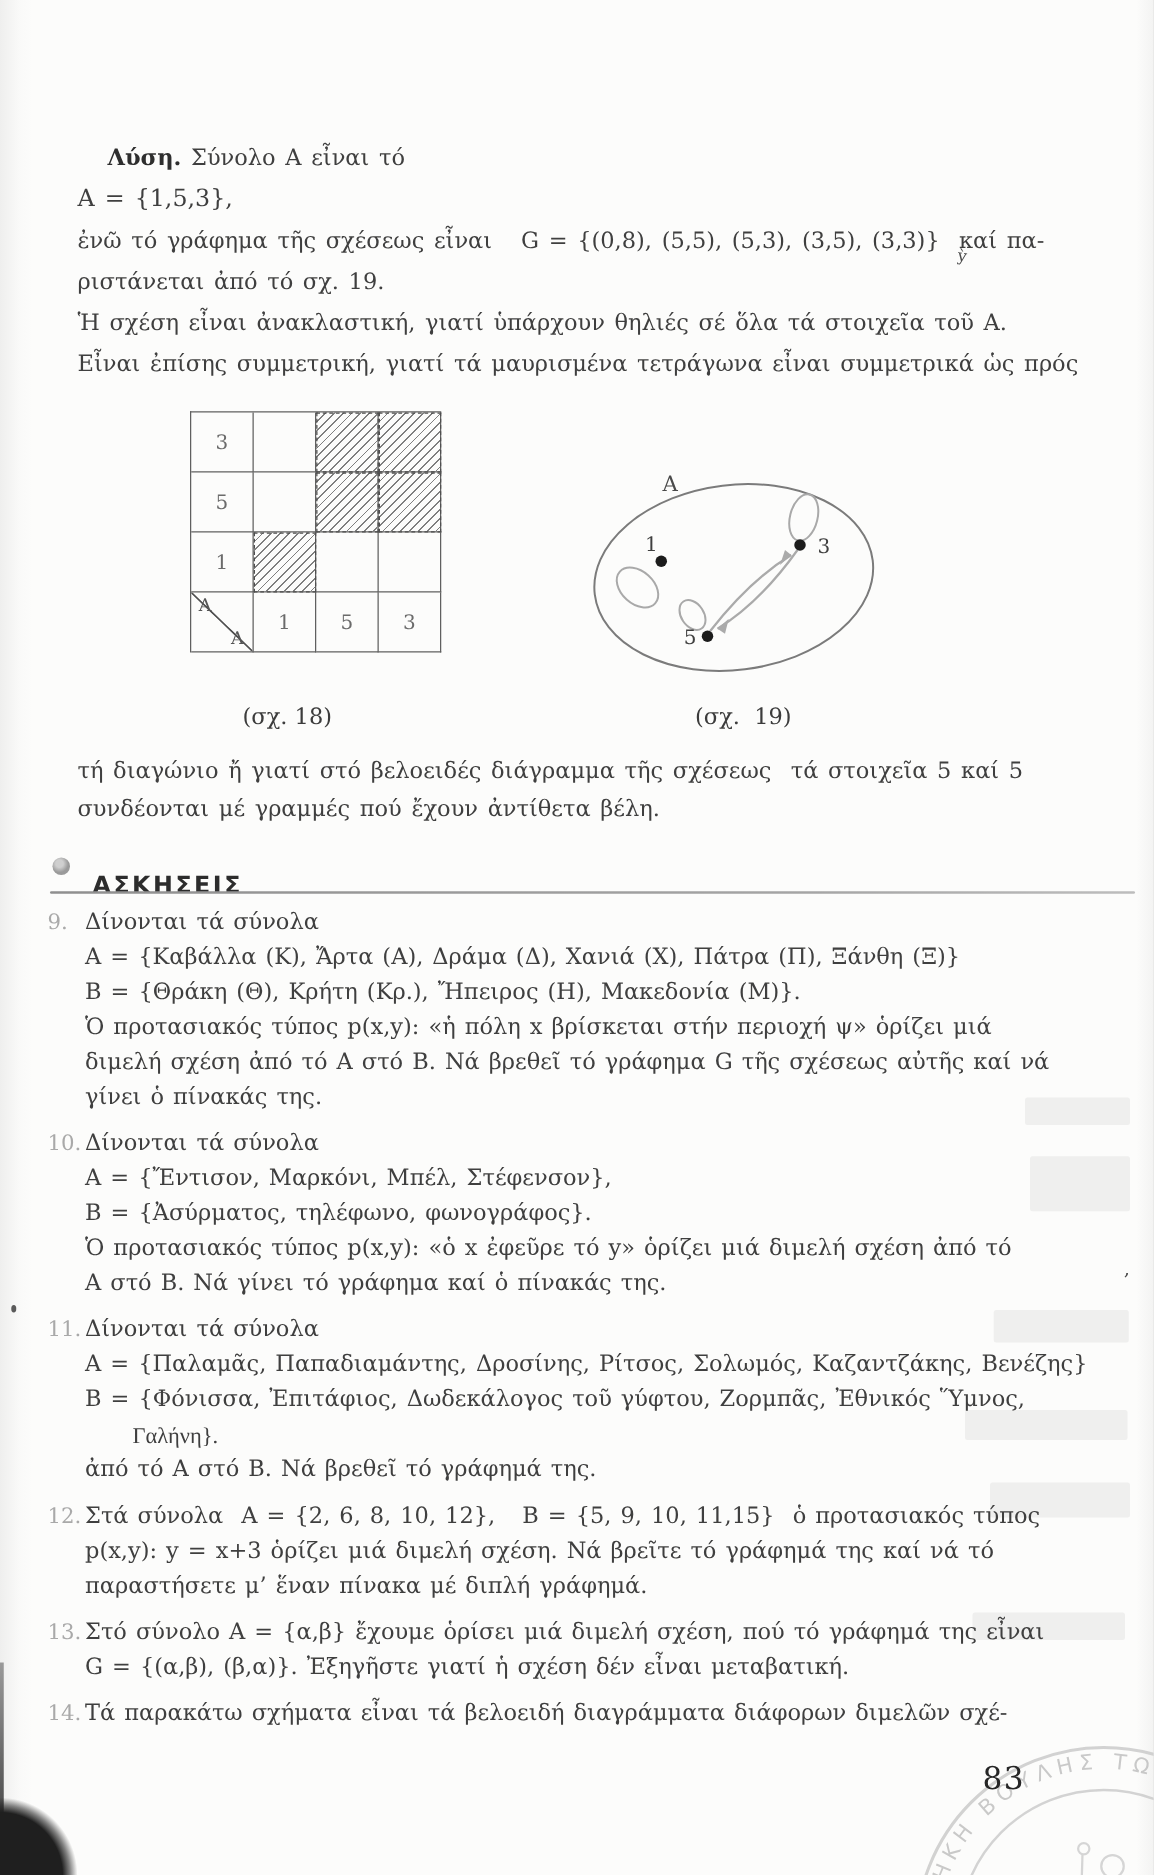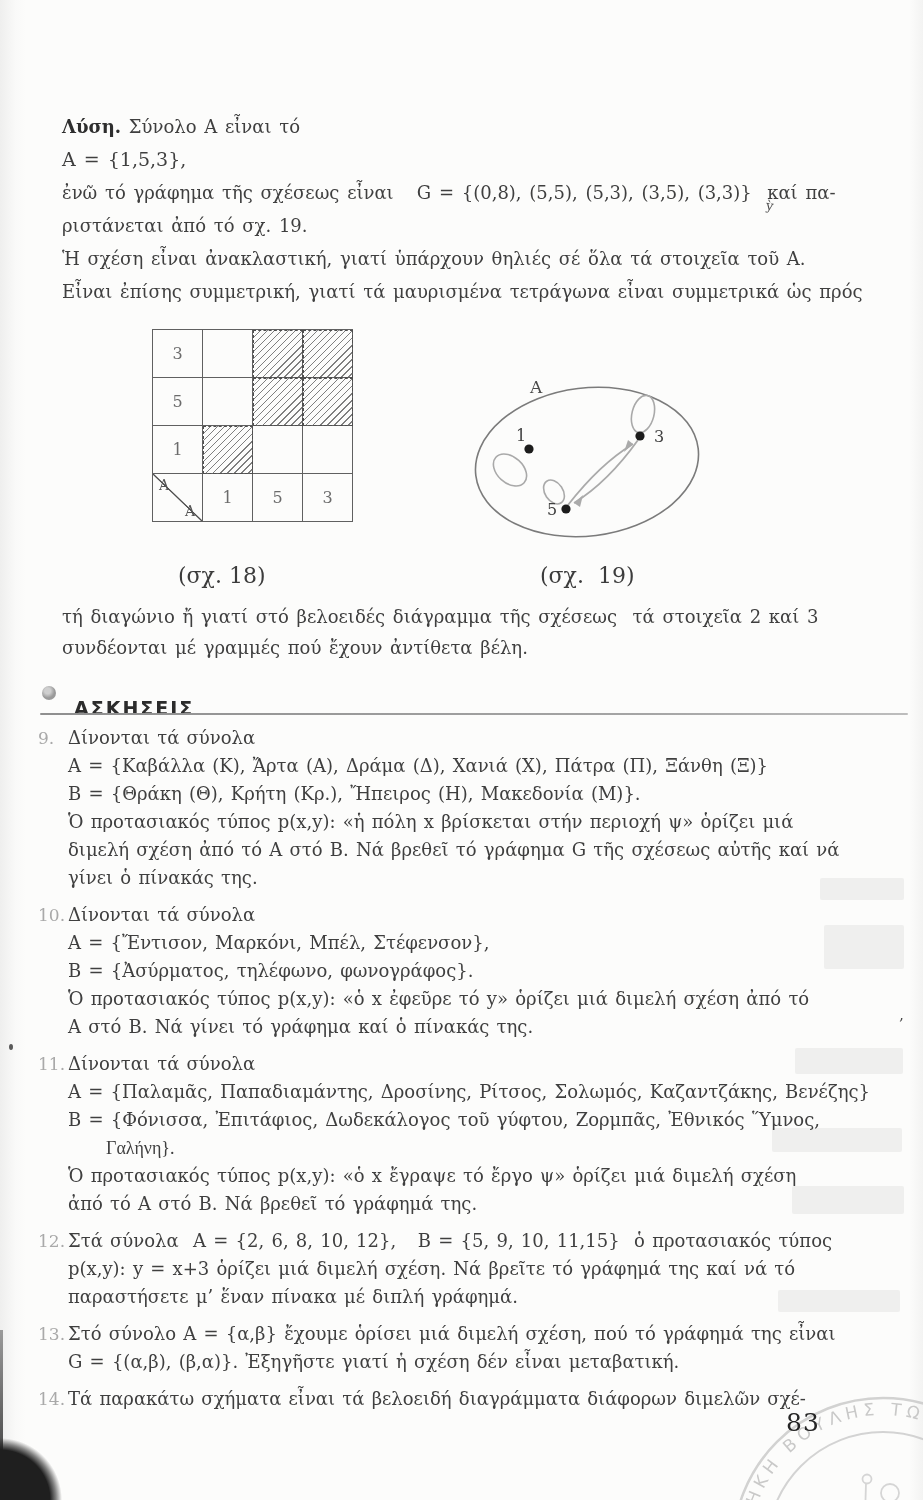--- a/index.html
+++ b/index.html
@@ -17,25 +17,25 @@
   .edge-line{position:absolute;left:0;top:1330px;width:3px;height:175px;
     background:linear-gradient(#9a9a9a,#2a2a2a);}
   .corner-dark{position:absolute;left:0;bottom:0;width:120px;height:95px;
     background:radial-gradient(circle at 0% 100%, #1f1f1f 0 50px, rgba(31,31,31,0.55) 56px, transparent 62px);}
   .ghost{position:absolute;background:rgba(160,160,160,0.14);border-radius:2px;}
   .speck{position:absolute;background:#5a5a5a;border-radius:50%;}
 
   
   .ln{white-space:pre;}
   .solution{position:absolute;left:62px;top:110px;width:815px;font-size:18px;line-height:33px;word-spacing:2px;}
-  .solution .lead{font-weight:bold;color:#2e2e2e;}
+  .solution .lead{font-weight:bold;color:#2e2e2e;margin-left:24px;}
   .formula{text-align:left;font-size:19px;}
   .cont{position:absolute;left:62px;top:601px;width:815px;font-size:18px;line-height:31px;word-spacing:2px;}
 
-  .caption{position:absolute;font-size:22px;color:#3c3c3c;}
+  .caption{position:absolute;font-size:18px;color:#3c3c3c;margin-left:16px;}
   .cap18{left:178px;top:563px;}
   .cap19{left:540px;top:563px;text-align:center;}
 
   
   .g18{position:absolute;left:152px;top:329px;display:grid;
     grid-template-columns:repeat(4,50px);grid-template-rows:repeat(4,48px);
     border-top:1px solid #606060;border-left:1px solid #606060;}
   .g18 .cell{border-right:1px solid #606060;border-bottom:1px solid #606060;
     display:flex;align-items:center;justify-content:center;
     font-size:16px;color:#6b6b6b;position:relative;}
@@ -144,21 +144,21 @@
     <circle cx="116" cy="149" r="4.6" fill="#1c1c1c"></circle>
     <text x="66" y="81" font-size="16" fill="#3f3f3f">1</text>
     <text x="204" y="82" font-size="16" fill="#3f3f3f">3</text>
     <text x="97" y="155" font-size="16" fill="#3f3f3f">5</text>
   </svg>
 
   <div class="caption cap18 ln">(σχ. 18)</div>
   <div class="caption cap19 ln">(σχ.  19)</div>
 
   <div class="cont">
-    <div class="ln">τή διαγώνιο ἤ γιατί στό βελοειδές διάγραμμα τῆς σχέσεως  τά στοιχεῖα 2 καί 3</div>
+    <div class="ln">τή διαγώνιο ἤ γιατί στό βελοειδές διάγραμμα τῆς σχέσεως  τά στοιχεῖα 5 καί 5</div>
     <div class="ln">συνδέονται μέ γραμμές πού ἔχουν ἀντίθετα βέλη.</div>
   </div>
 
   <div class="bullet"></div>
   <div class="h-ask">ΑΣΚΗΣΕΙΣ</div>
   <div class="rule"></div>
 
   <div class="exs">
 
     <div class="ex">
@@ -179,21 +179,20 @@
       <div class="ln">Ὁ προτασιακός τύπος p(x,y): «ὁ x ἐφεῦρε τό y» ὁρίζει μιά διμελή σχέση ἀπό τό</div>
       <div class="ln">Α στό Β. Νά γίνει τό γράφημα καί ὁ πίνακάς της.</div>
     </div>
 
     <div class="ex">
       <span class="num">11.</span>
       <div class="ln">Δίνονται τά σύνολα</div>
       <div class="ln">A = {Παλαμᾶς, Παπαδιαμάντης, Δροσίνης, Ρίτσος, Σολωμός, Καζαντζάκης, Βενέζης}</div>
       <div class="ln">B = {Φόνισσα, Ἐπιτάφιος, Δωδεκάλογος τοῦ γύφτου, Ζορμπᾶς, Ἐθνικός Ὕμνος,</div>
       <div class="ln ind">Γαλήνη}.</div>
-      <div class="ln">Ὁ προτασιακός τύπος p(x,y): «ὁ x ἔγραψε τό ἔργο ψ» ὁρίζει μιά διμελή σχέση</div>
       <div class="ln">ἀπό τό Α στό Β. Νά βρεθεῖ τό γράφημά της.</div>
     </div>
 
     <div class="ex">
       <span class="num">12.</span>
       <div class="ln">Στά σύνολα  A = {2, 6, 8, 10, 12},   B = {5, 9, 10, 11,15}  ὁ προτασιακός τύπος</div>
       <div class="ln">p(x,y): y = x+3 ὁρίζει μιά διμελή σχέση. Νά βρεῖτε τό γράφημά της καί νά τό</div>
       <div class="ln">παραστήσετε μ’ ἕναν πίνακα μέ διπλή γράφημά.</div>
     </div>
 

